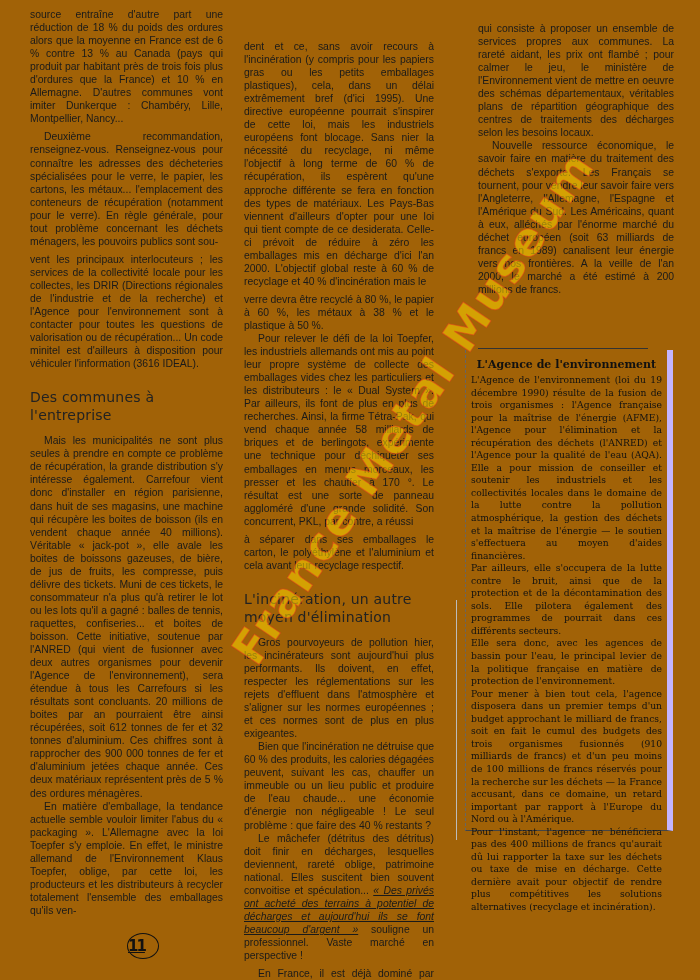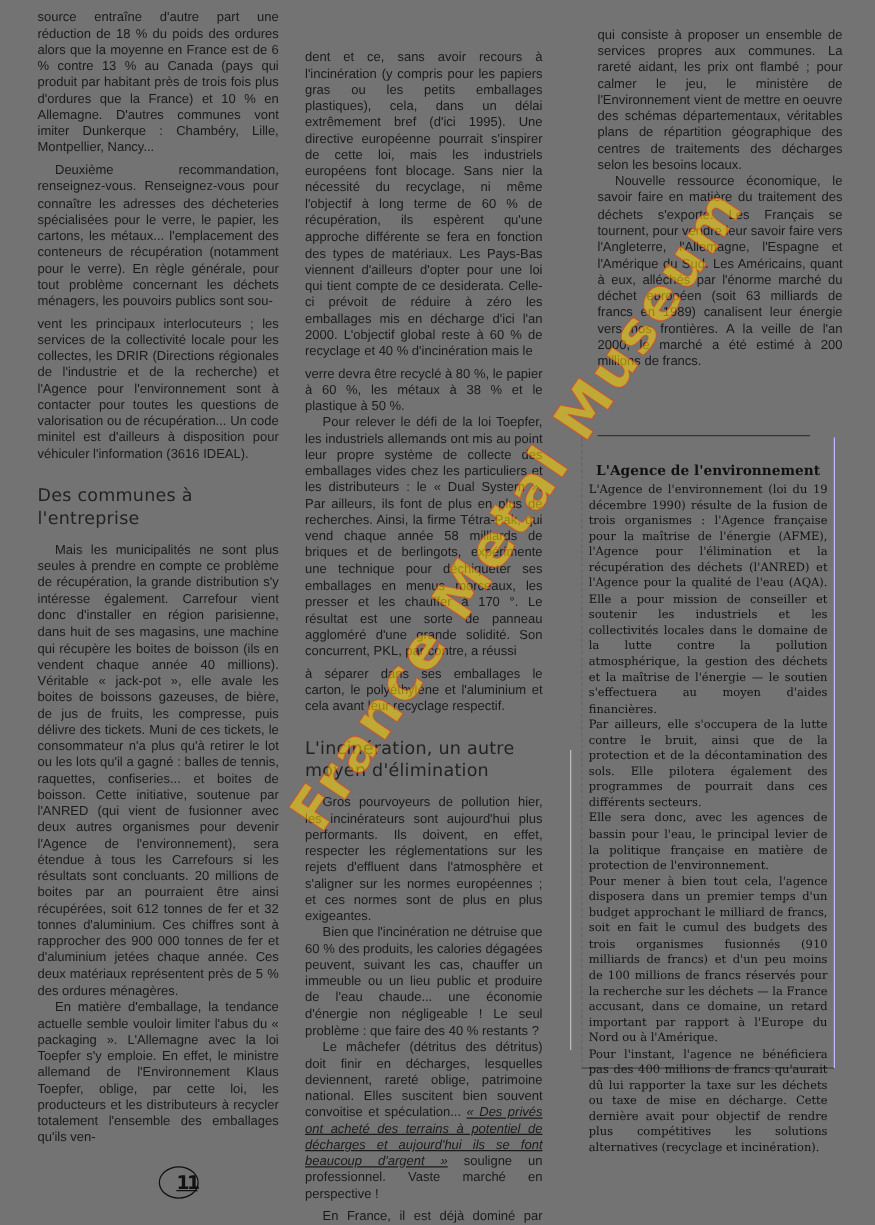--- a/index.html
+++ b/index.html
@@ -1,30 +1,30 @@
 <!DOCTYPE html>
 <html><head>
 <meta charset="utf-8">
 <style>
   html, body { margin: 0; padding: 0; background: #ffffff; }
   body { width: 700px; height: 980px; position: relative; overflow: hidden; }
-  .page { position: absolute; left: 0; top: 0; width: 700px; height: 980px; background: #737373; }
+  .page { position: absolute; left: 0; top: 0; width: 700px; height: 980px; background: #a16207; }
   .col { position: absolute; font-family: "Liberation Sans", sans-serif; font-size: 10.4px; line-height: 13.05px; color: #1a1a1a; text-align: justify; hyphens: manual; }
   .col p { margin: 0; text-indent: 14px; }
   .col p.noindent { text-indent: 0; }
   .col p.gap { margin-top: 5px; }
   .col1 { left: 30px; top: 8px; width: 193px; }
   .col2 { left: 244px; top: 40px; width: 190px; }
   .col3 { left: 478px; top: 22px; width: 196px; }
   h2.section { font-family: "DejaVu Sans", sans-serif; font-weight: normal; font-size: 14px; line-height: 18px; text-align: left; margin: 18px 0 10px 0; color: #222; letter-spacing: 0.2px; }
-  .box { position: absolute; left: 465px; top: 350px; width: 191px; height: 472px; border-left: 1px dashed #666; border-right: 1px solid #c4b5fd; border-bottom: 1px solid #444; padding: 16px 5px; font-family: "DejaVu Serif", serif; font-size: 9.2px; line-height: 12.55px; color: #111; text-align: justify; }
+  .box { position: absolute; left: 465px; top: 350px; width: 191px; height: 472px; border-left: 1px dashed #666; border-right: 6px solid #c4b5fd; border-bottom: 1px solid #444; padding: 4px 5px; font-family: "DejaVu Serif", serif; font-size: 9.2px; line-height: 12.55px; color: #111; text-align: justify; }
   .box .topline { position: absolute; left: 12px; top: -2px; width: 170px; border-top: 1px solid #333; }
   .box h3 { font-family: "DejaVu Serif", serif; font-weight: bold; font-size: 11px; line-height: 13px; text-align: center; margin: 4px 0 3px 0; }
   .box p { margin: 0; }
-  .page-number { position: absolute; left: 127px; top: 933px; width: 30px; height: 24px; border: 1.6px solid #111; border-radius: 50%; font-family: "DejaVu Sans", sans-serif; font-size: 15px; line-height: 24px; text-align: right; color: #111; font-weight: bold; letter-spacing: -2px; text-decoration: underline; }
+  .page-number { position: absolute; left: 127px; top: 933px; width: 30px; height: 24px; border: 1.6px solid #111; border-radius: 50%; font-family: "DejaVu Sans", sans-serif; font-size: 15px; line-height: 24px; text-align: left; color: #111; font-weight: bold; letter-spacing: -2px; text-decoration: underline; }
   .watermark { position: absolute; left: 120px; top: 400px; width: 560px; transform: rotate(-56deg); transform-origin: center; font-family: "DejaVu Sans", sans-serif; font-weight: bold; font-size: 46px; color: rgba(255, 214, 0, 0.55); -webkit-text-stroke: 1px rgba(230, 60, 30, 0.55); text-align: center; pointer-events: none; white-space: nowrap; letter-spacing: 2px; }
   .divider { position: absolute; background: #999; }
   .it { font-style: italic; text-decoration: underline; }
 </style>
 </head>
 <body>
 
 <div class="page">
 
   <div class="col col1">

